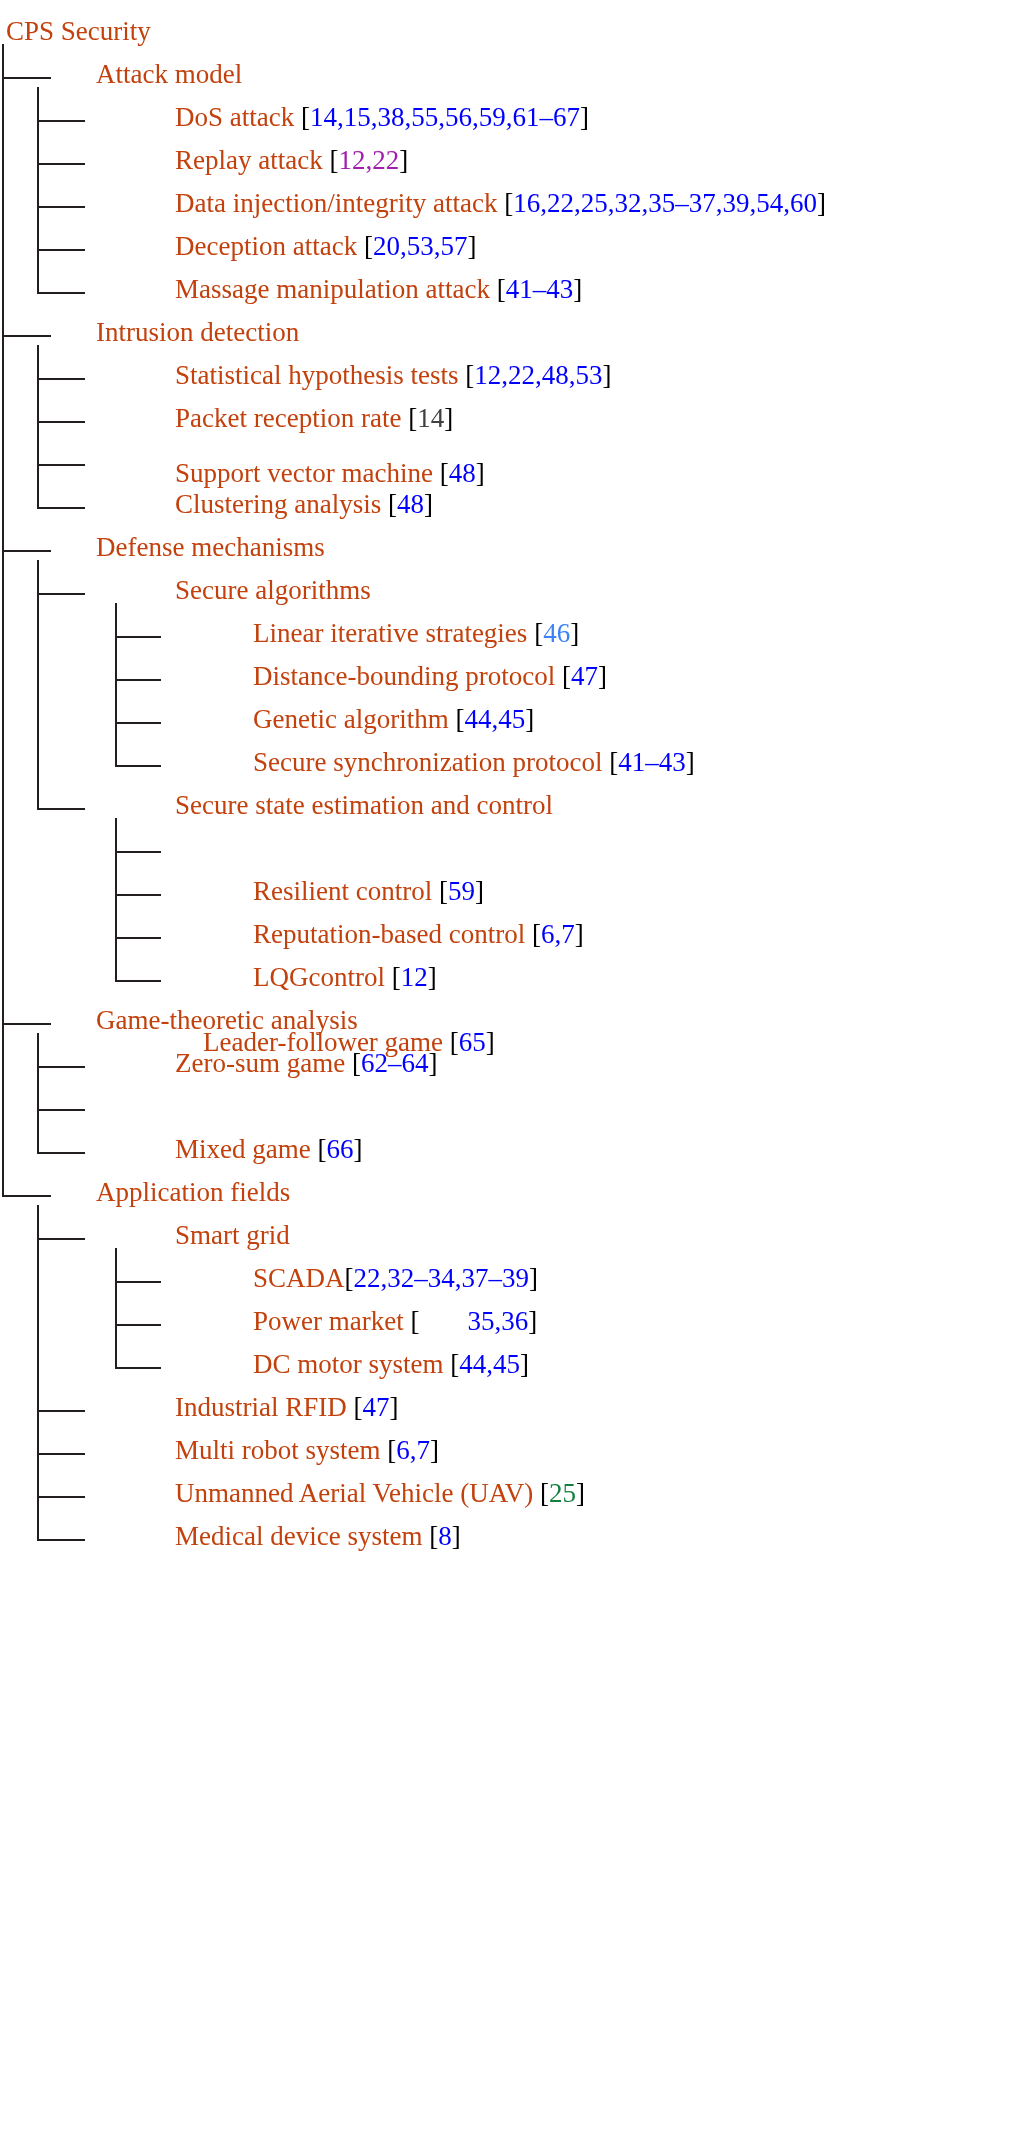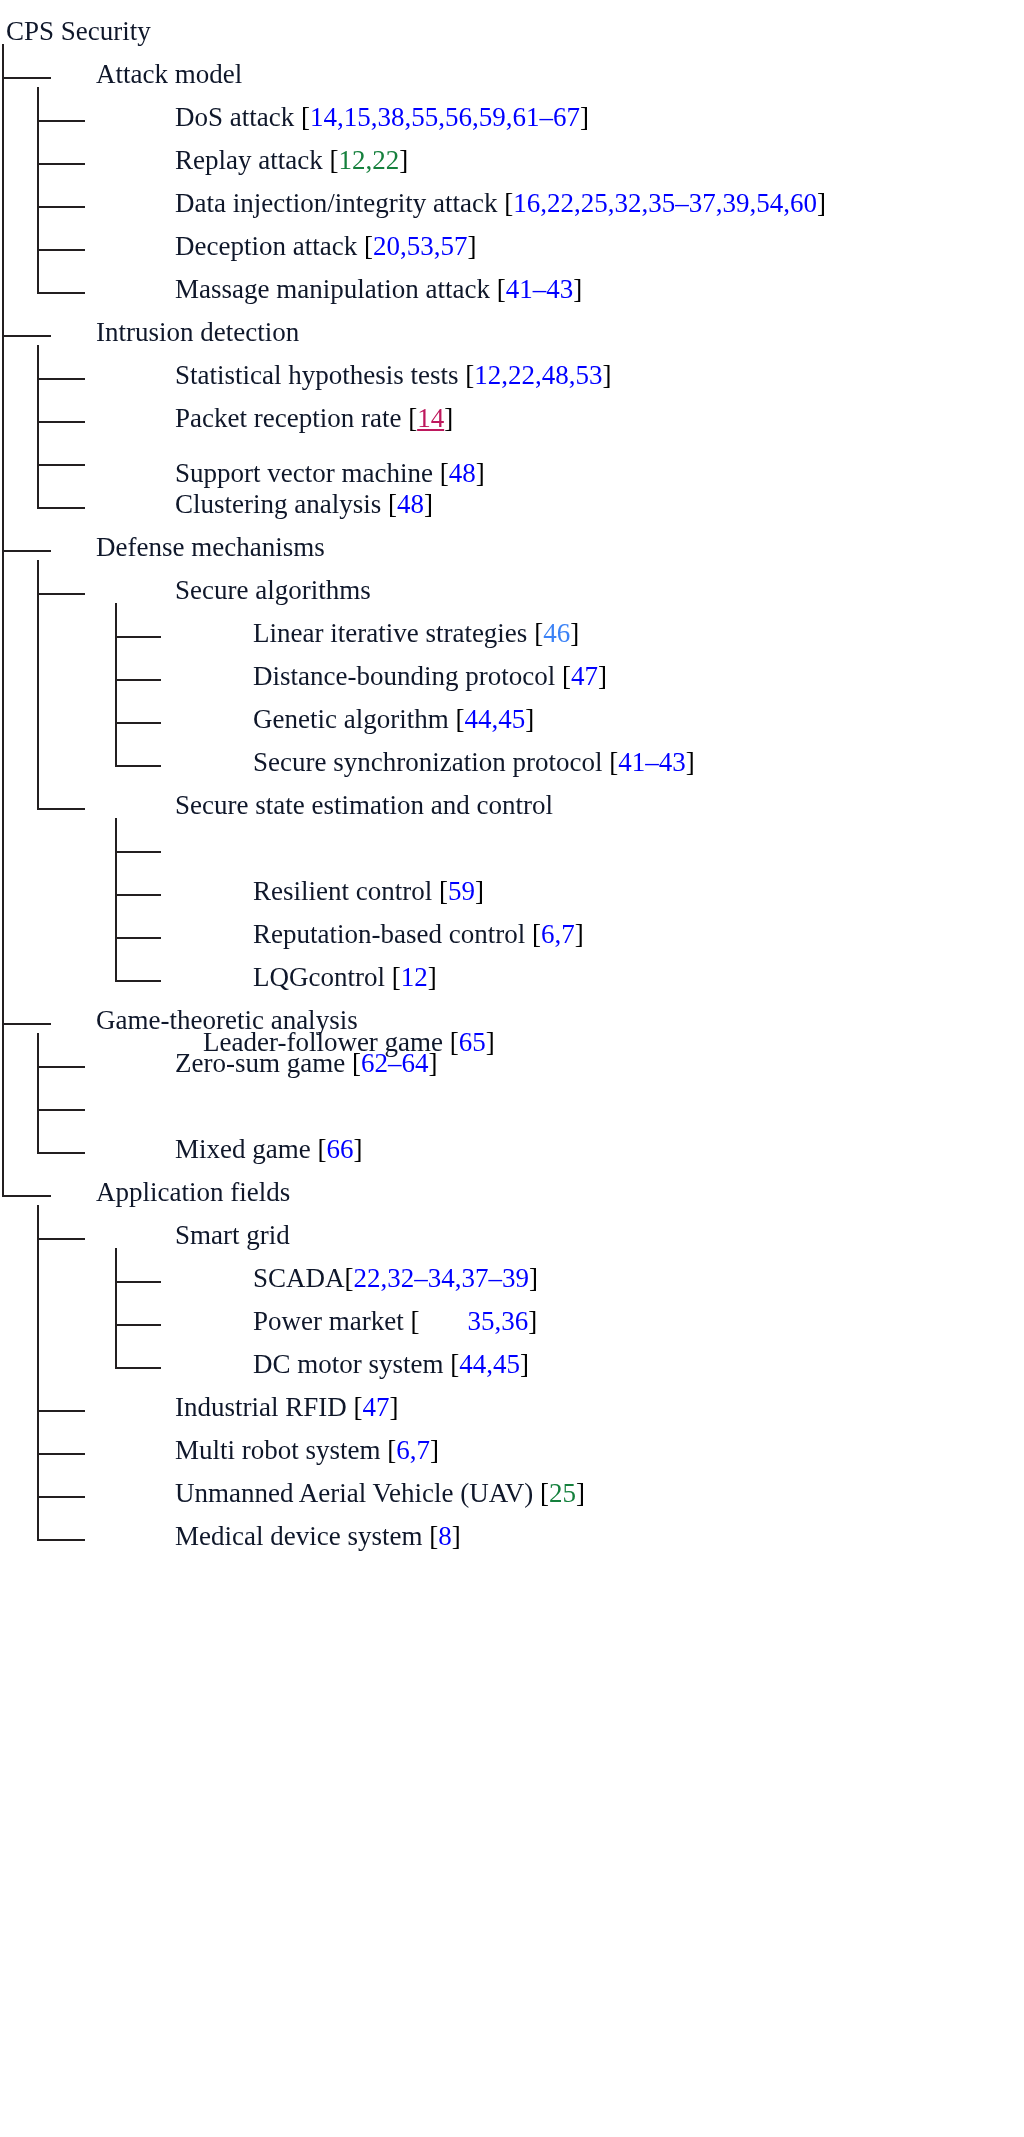--- a/index.html
+++ b/index.html
@@ -27,21 +27,21 @@
 
   
   .node {
     position: absolute;
     white-space: nowrap;
     line-height: 1;
     font-size: 27px;
     color: #000000;
   }
   .node .label {
-    color: #0f172a;
+    color: #c2410c;
   }
   .node .refs {
     color: #0000ff;
   }
   .node .brk {
     color: #000000;
   }
 
   
   .node.root {
@@ -60,27 +60,27 @@
     background: #231f20;
   }
 </style>
 </head>
 <body>
 
 <div id="tree-root">
     <div class="node root" style="left: 6px; top: 18px;"><span class="label">CPS Security</span></div>
     <div class="node" style="left: 96px; top: 61px;"><span class="label">Attack model</span></div>
     <div class="node" style="left: 175px; top: 104px;"><span class="label">DoS attack </span><span class="brk">[</span><span class="refs" style="color: rgb(0, 0, 255);">14,15,38,55,56,59,61–67</span><span class="brk">]</span></div>
-    <div class="node" style="left: 175px; top: 147px;"><span class="label">Replay attack </span><span class="brk">[</span><span class="refs" style="color: #15803d;">12,22</span><span class="brk">]</span></div>
+    <div class="node" style="left: 175px; top: 147px;"><span class="label">Replay attack </span><span class="brk">[</span><span class="refs" style="color: #a21caf;">12,22</span><span class="brk">]</span></div>
     <div class="node" style="left: 175px; top: 190px;"><span class="label">Data injection/integrity attack </span><span class="brk">[</span><span class="refs" style="color: rgb(0, 0, 255);">16,22,25,32,35–37,39,54,60</span><span class="brk">]</span></div>
     <div class="node" style="left: 175px; top: 233px;"><span class="label">Deception attack </span><span class="brk">[</span><span class="refs" style="color: rgb(0, 0, 255);">20,53,57</span><span class="brk">]</span></div>
     <div class="node" style="left: 175px; top: 276px; text-align: center;"><span class="label">Massage manipulation attack </span><span class="brk">[</span><span class="refs" style="color: rgb(0, 0, 255);">41–43</span><span class="brk">]</span></div>
     <div class="node" style="left: 96px; top: 319px;"><span class="label">Intrusion detection</span></div>
     <div class="node" style="left: 175px; top: 362px;"><span class="label">Statistical hypothesis tests </span><span class="brk">[</span><span class="refs" style="color: rgb(0, 0, 255);">12,22,48,53</span><span class="brk">]</span></div>
-    <div class="node" style="left: 175px; top: 405px;"><span class="label">Packet reception rate </span><span class="brk">[</span><span class="refs" style="color: #be185d; text-decoration: underline;">14</span><span class="brk">]</span></div>
+    <div class="node" style="left: 175px; top: 405px;"><span class="label">Packet reception rate </span><span class="brk">[</span><span class="refs" style="color: #404040;">14</span><span class="brk">]</span></div>
     <div class="node" style="left: 175px; top: 460px;"><span class="label">Support vector machine </span><span class="brk">[</span><span class="refs" style="color: rgb(0, 0, 255);">48</span><span class="brk">]</span></div>
     <div class="node" style="left: 175px; top: 491px;"><span class="label">Clustering analysis </span><span class="brk">[</span><span class="refs" style="color: rgb(0, 0, 255);">48</span><span class="brk">]</span></div>
     <div class="node" style="left: 96px; top: 534px;"><span class="label">Defense mechanisms</span></div>
     <div class="node" style="left: 175px; top: 577px;"><span class="label">Secure algorithms</span></div>
     <div class="node" style="left: 253px; top: 620px;"><span class="label">Linear iterative strategies </span><span class="brk">[</span><span class="refs" style="color: #3b82f6;">46</span><span class="brk">]</span></div>
     <div class="node" style="left: 253px; top: 663px;"><span class="label">Distance-bounding protocol </span><span class="brk">[</span><span class="refs" style="color: rgb(0, 0, 255);">47</span><span class="brk">]</span></div>
     <div class="node" style="left: 253px; top: 706px;"><span class="label">Genetic algorithm </span><span class="brk">[</span><span class="refs" style="color: rgb(0, 0, 255);">44,45</span><span class="brk">]</span></div>
     <div class="node" style="left: 253px; top: 749px;"><span class="label">Secure synchronization protocol </span><span class="brk">[</span><span class="refs" style="color: rgb(0, 0, 255);">41–43</span><span class="brk">]</span></div>
     <div class="node" style="left: 175px; top: 792px;"><span class="label">Secure state estimation and control</span></div>
     <div class="node" style="left: 253px; top: 878px;"><span class="label">Resilient control </span><span class="brk">[</span><span class="refs" style="color: rgb(0, 0, 255);">59</span><span class="brk">]</span></div>

